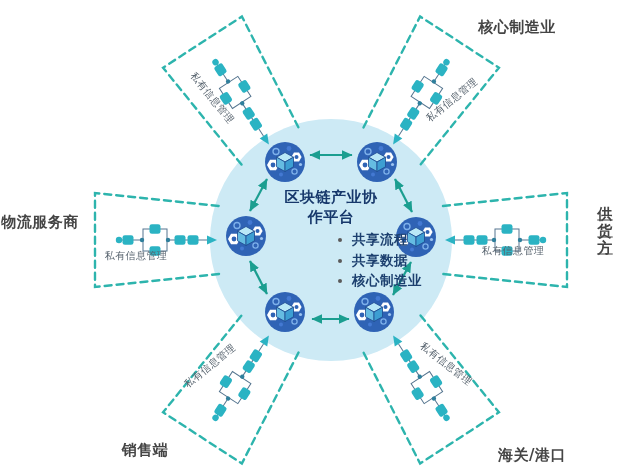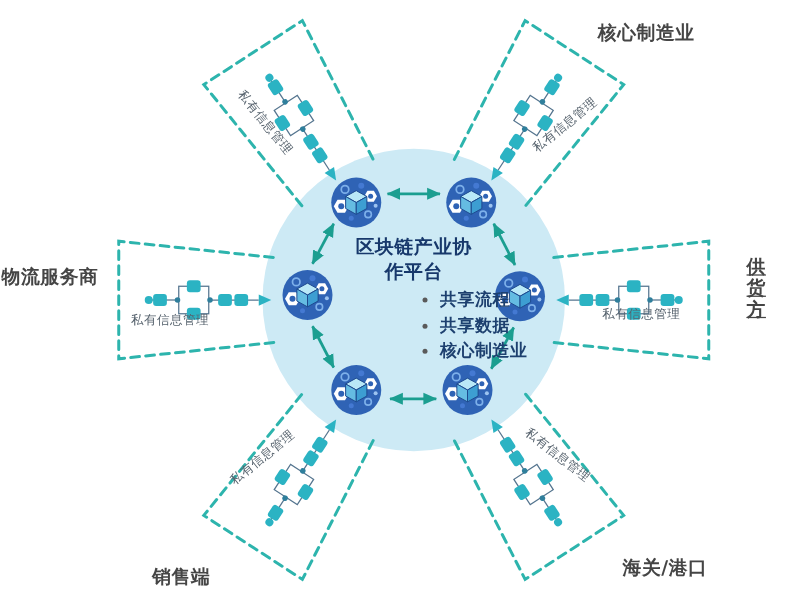--- a/index.html
+++ b/index.html
@@ -126,21 +126,21 @@
     </div>
     <div class="bullet-row">
       <span class="bullet-dot"></span>
       <span class="bullet-text">核心制造业</span>
     </div>
   </div>
 
   <div class="lbl" style="left:40px;top:222px;">物流服务商</div>
   <div class="lbl" style="left:517px;top:27px;">核心制造业</div>
   <div class="lbl" style="left:605px;top:231px;text-decoration:underline;">供货方</div>
-  <div class="lbl" style="left:145px;top:462px;">销售端</div>
+  <div class="lbl" style="left:145px;top:450px;">销售端</div>
   <div class="lbl" style="left:532px;top:455px;">海关/港口</div>
 
   <div class="priv" style="left:212px;top:98px;transform:translate(-50%,-50%) rotate(51deg);">私有信息管理</div>
   <div class="priv" style="left:452px;top:100px;transform:translate(-50%,-50%) rotate(-39deg);">私有信息管理</div>
   <div class="priv" style="left:136px;top:256px;transform:translate(-50%,-50%);">私有信息管理</div>
   <div class="priv" style="left:513px;top:251px;transform:translate(-50%,-50%);">私有信息管理</div>
   <div class="priv" style="left:210px;top:366px;transform:translate(-50%,-50%) rotate(-39deg);">私有信息管理</div>
   <div class="priv" style="left:446px;top:364px;transform:translate(-50%,-50%) rotate(38deg);">私有信息管理</div>
 
 </div>

